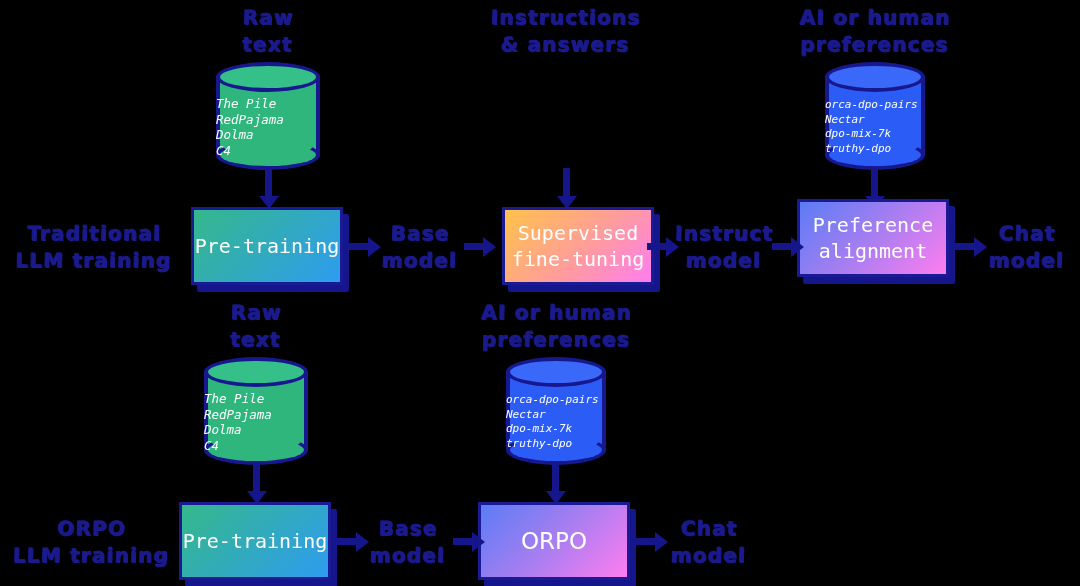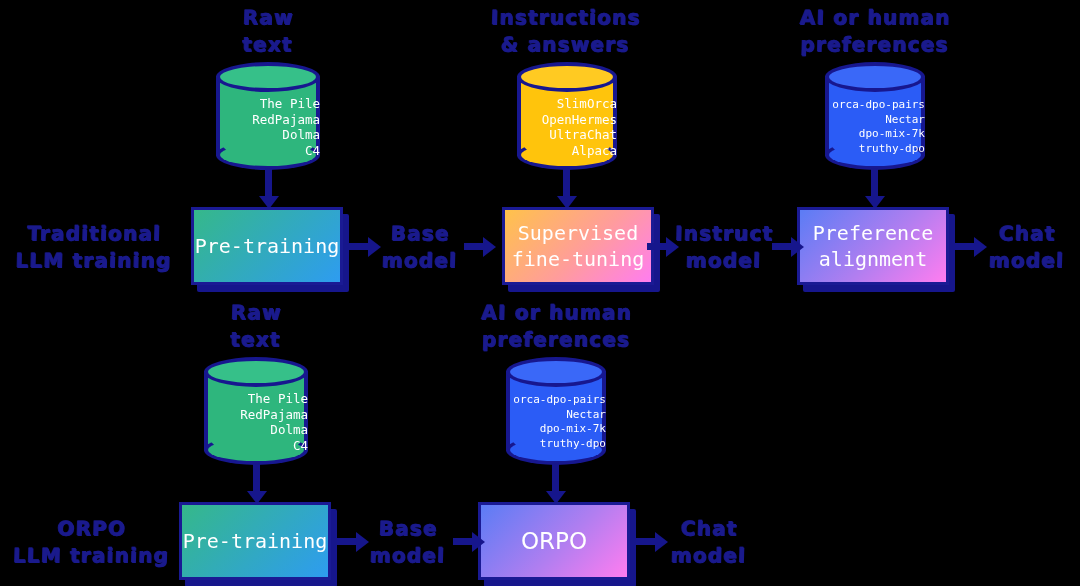--- a/index.html
+++ b/index.html
@@ -32,24 +32,25 @@
     position:absolute;left:0;top:0;width:100%;height:30px;
     border:4px solid #17178f;border-radius:50%;box-sizing:border-box;
   }
   .cyl .bottom{
     position:absolute;left:0;bottom:0;width:100%;height:30px;
     border:4px solid #17178f;border-radius:50%;box-sizing:border-box;
     border-top-color:transparent;
   }
   .cyl .txt{
     position:absolute;left:0;right:0;top:34px;
-    text-align:right;color:#ffffff;
+    text-align:left;color:#ffffff;
     font-family:"DejaVu Sans Mono",monospace;
     font-size:12.5px;line-height:15.5px;white-space:pre-line;
     z-index:3;
+    font-style:italic;
   }
 
   
   .pbox{position:absolute;}
   .pbox .shadow{
     position:absolute;left:6px;top:7px;width:100%;height:100%;
     background:#16168c;border-radius:2px;
   }
   .pbox .face{
     position:absolute;left:0;top:0;width:100%;height:100%;
@@ -90,29 +91,20 @@
   <div class="cyl" style="left:216px;top:62px;width:104px;height:108px;">
     <div class="body" style="background:#2eb67d;"></div>
     <div class="bottom" style="background:#2eb67d;"></div>
     <div class="top" style="background:#36c089;"></div>
     <div class="txt">The Pile
 RedPajama
 Dolma
 C4</div>
   </div>
 
-  <div class="cyl" style="left:517px;top:62px;width:100px;height:108px;">
-    <div class="body" style="background:#ffc40c;"></div>
-    <div class="bottom" style="background:#ffc40c;"></div>
-    <div class="top" style="background:#ffca22;"></div>
-    <div class="txt">SlimOrca
-OpenHermes
-UltraChat
-Alpaca</div>
-  </div>
 
   <div class="cyl" style="left:825px;top:62px;width:100px;height:108px;">
     <div class="body" style="background:#2b5cf6;"></div>
     <div class="bottom" style="background:#2b5cf6;"></div>
     <div class="top" style="background:#3a68f8;"></div>
     <div class="txt" style="font-size:11px;line-height:14.5px;top:36px;">orca-dpo-pairs
 Nectar
 dpo-mix-7k
 truthy-dpo</div>
   </div>
@@ -128,21 +120,21 @@
     <div class="shadow"></div>
     <div class="face" style="background:linear-gradient(135deg,#35b88a 0%,#2e9cf0 100%);">Pre-training</div>
   </div>
 
   <div class="pbox" style="left:502px;top:207px;width:152px;height:78px;">
     <div class="shadow"></div>
     <div class="face" style="background:linear-gradient(135deg,#ffc24a 0%,#ff9c9c 55%,#ff7df0 100%);">Supervised
 fine-tuning</div>
   </div>
 
-  <div class="pbox" style="left:797px;top:207px;width:152px;height:78px;">
+  <div class="pbox" style="left:797px;top:199px;width:152px;height:78px;">
     <div class="shadow"></div>
     <div class="face" style="background:linear-gradient(135deg,#5b7cf5 0%,#b07ef0 55%,#ff7df0 100%);">Preference
 alignment</div>
   </div>
 
   <div class="harrow" style="left:349px;top:243px;width:20px;"></div>
   <div class="hand" style="left:373px;top:220px;width:94px;">Base
 model</div>
   <div class="harrow" style="left:464px;top:243px;width:20px;"></div>
 

